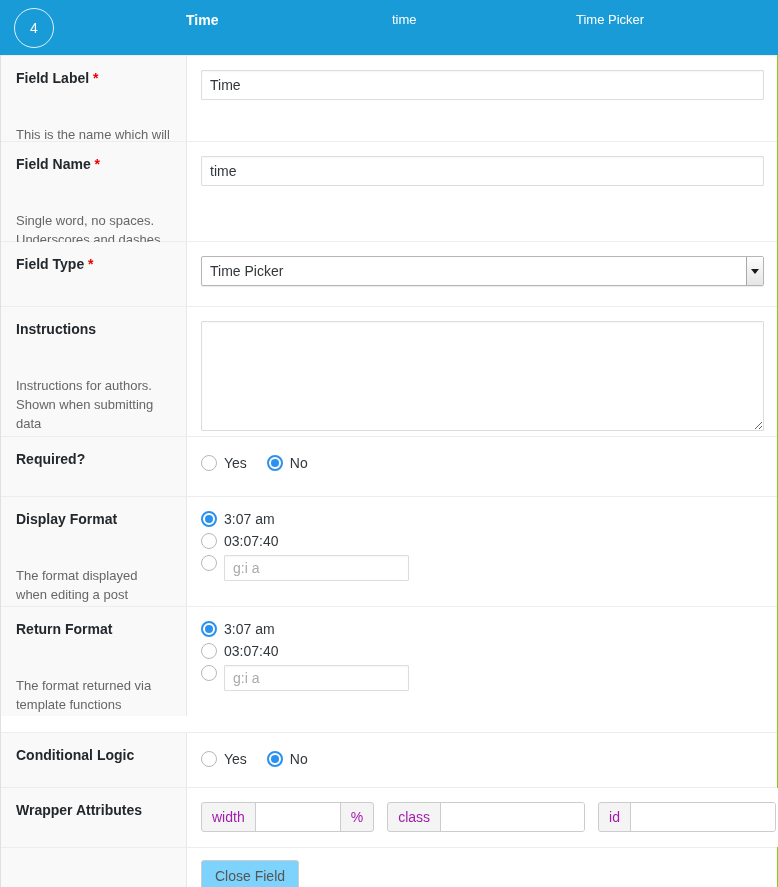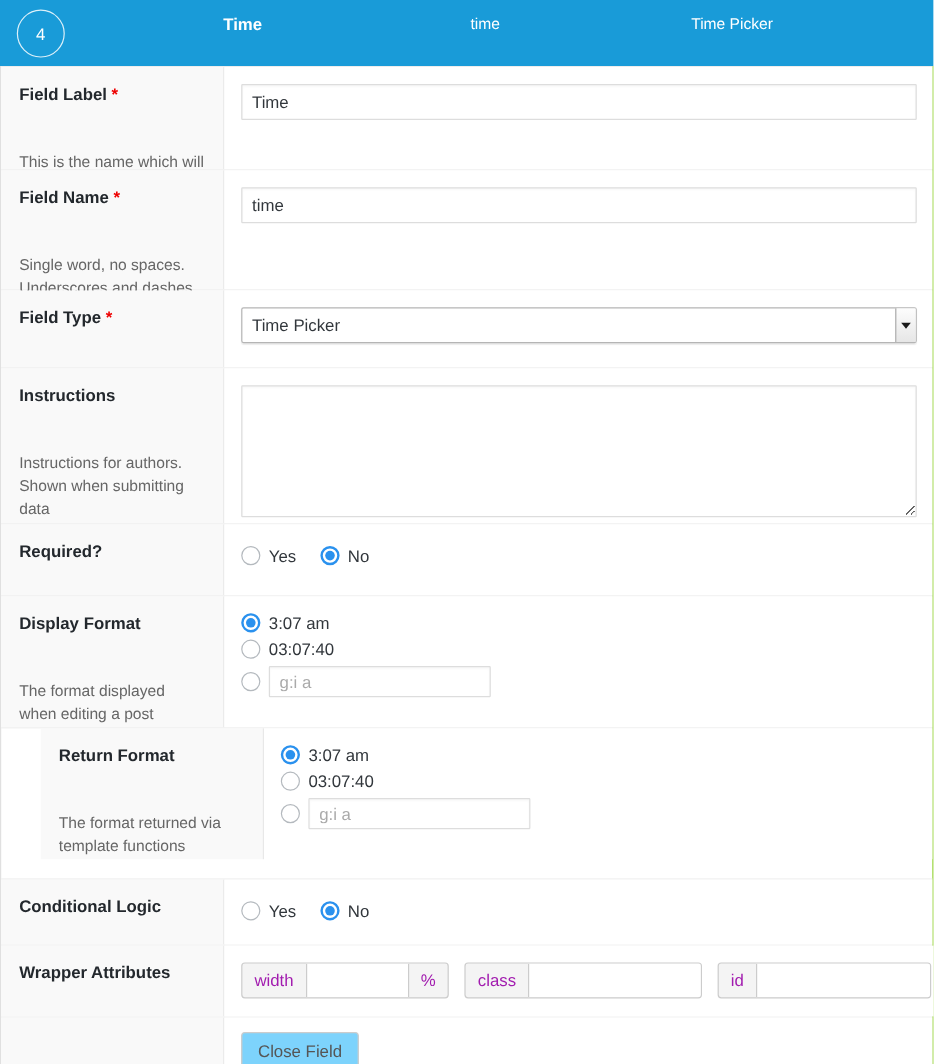--- a/index.html
+++ b/index.html
@@ -38,42 +38,42 @@
   .select .sel-arrow { width:17px; height:28px; border-left:1px solid #a8a8a8; background:linear-gradient(#fdfdfd,#e6e6e6);
      display:flex; align-items:center; justify-content:center; }
   .tri { width:0; height:0; border-left:4px solid transparent; border-right:4px solid transparent; border-top:5px solid #1a1a1a; }
 
   
   .radio-line { display:flex; align-items:flex-start; gap:20px; }
   .radio-opt { display:inline-flex; align-items:center; gap:7px; font-size:14px; color:#32373c; cursor:pointer; }
   .radio { width:16px; height:16px; border-radius:50%; border:1px solid #b4b9be; background:#fff; flex-shrink:0; position:relative; }
   .radio.on { border:2px solid #2a91ee; }
   .radio.on::after { content:""; position:absolute; left:2px; top:2px; right:2px; bottom:2px; background:#2a91ee; border-radius:50%; }
-  .fmt-row { display:flex; align-items:center; gap:7px; margin-bottom:6px; font-size:14px; color:#32373c; }
+  .fmt-row { display:flex; gap:7px; margin-bottom:6px; font-size:14px; color:#32373c; }
   .fmt-row input[type="text"] { width:185px; height:26px; }
 
   
   .wgroups { display:flex; align-items:center; }
   .wgroup { display:inline-flex; align-items:stretch; height:30px; border:1px solid #ccc; border-radius:3px; overflow:hidden;
      background:#f4f4f4; margin-right:13px; }
   .wgroup .affix { display:flex; align-items:center; padding:0 10px; font-size:14px; color:#a21caf; }
   .wgroup input[type="text"] { border:none; border-left:1px solid #ccc; border-radius:0; height:100%; box-shadow:none; }
   .wgroup input.mid { border-right:1px solid #ccc; }
   .wg-width input { width:86px; }
   .wg-class input { width:144px; }
   .wg-id input { width:145px; }
 
   .close-btn { display:inline-block; padding:7px 13px; font-size:14px; font-family:"Liberation Sans",sans-serif; color:#555;
      background:#7dd3fc; border:1px solid #ccc; border-radius:3px; box-shadow:0 1px 0 #ccc; cursor:pointer; }
 
   .bottom-strip { height:6px; background:#199bd8; }
 
   
   .r-label { height:86px; } .r-name { height:100px; } .r-type { height:65px; } .r-instr { height:130px; }
-  .r-req { height:60px; } .r-disp { height:110px; } .r-ret { height:110px;padding-left:33px; } .r-cond { height:55px;margin-top:16px; }
+  .r-req { height:60px; } .r-disp { height:110px; } .r-ret { height:110px; } .r-cond { height:55px;margin-top:16px; }
   .r-wrap { height:60px; } .r-close { height:50px; }
   .r-req .cell-r, .r-cond .cell-r { padding-top:18px; }
   .r-close .cell-r { padding-top:12px; }
 </style>
 </head>
 <body>
 
 <div class="panel">
 
   <div class="fhead">

